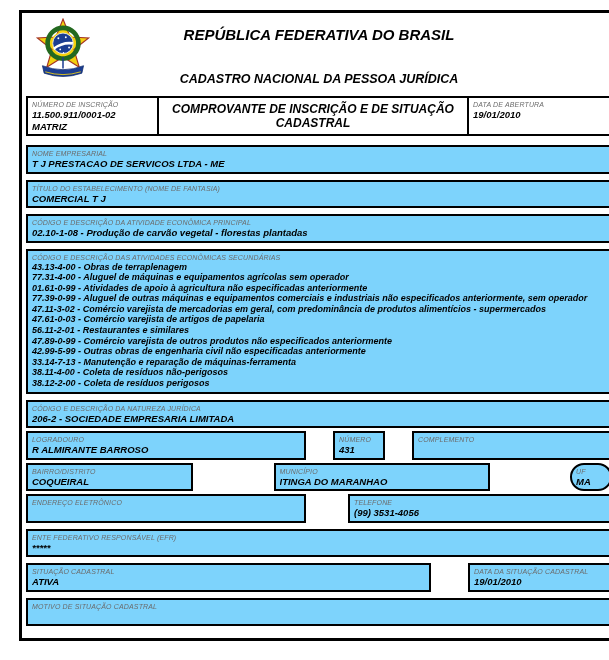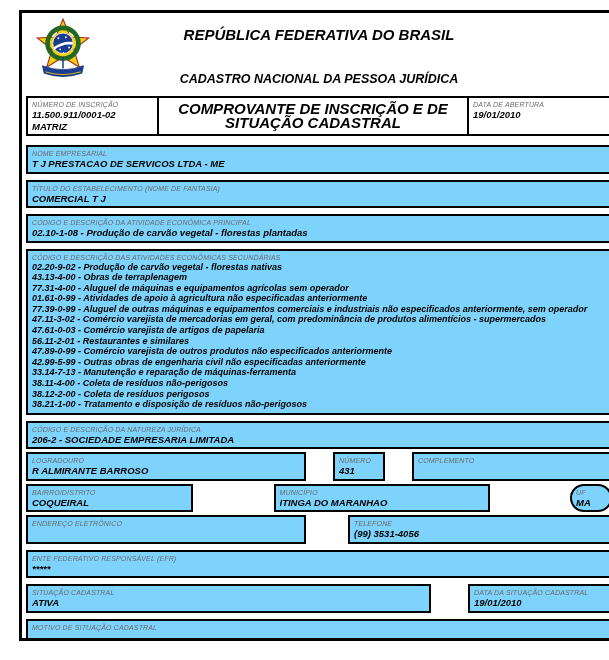--- a/index.html
+++ b/index.html
@@ -33,21 +33,21 @@
   .header-area { position: relative; height: 62px; }
   .emblem { position: absolute; left: 9px; top: 3px; }
   .title1 { margin:0; padding-top: 11px; text-align:center; font-weight:bold; font-size:15px; color:#000; }
   .title2 { margin:16px; padding-top: 13px; text-align:center; font-weight:bold; font-size:12.5px; color:#000; }
 
   .top-table { display:flex; margin-top: 19px; align-items: stretch; }
   .cell { border: 2px solid var(--border-color); padding: 2px 4px; min-height: 34px; }
   .cell + .cell { border-left: none; }
   .cell-inscricao { width: 133px; flex: 0 0 auto; }
   .cell-title { flex: 1 1 auto; display:flex; align-items:center; justify-content:center;
-                text-align:center; font-weight:bold; font-size:15px; line-height:14px; padding:0 8px; color:#000; }
+                text-align:center; font-weight:bold; font-size:12px; line-height:14px; padding:0 8px; color:#000; }
   .cell-abertura { width: 143px; flex: 0 0 auto; }
 
   .lbl { font-size:7px; line-height:9px; color: var(--label-color); letter-spacing:0.15px; white-space:nowrap; overflow:hidden; }
   .val { font-size:9.5px; line-height:11.5px; font-weight:bold; color:var(--value-color); min-height:11px; white-space:nowrap; overflow:hidden; }
   .box { border: 2px solid var(--border-color); padding: 2px 4px 2px; background:#7dd3fc; }
   .row { display:flex; justify-content:space-between; align-items:stretch; }
   .mt9 { margin-top: 9px; } .mt6 { margin-top: 6px; } .mt5 { margin-top: 3px; }
 
   .activity-line { font-size:9px; line-height:10.6px; font-weight:bold; color:var(--value-color); }
   .box-secundarias { padding-bottom: 3px; }
@@ -110,34 +110,32 @@
       <div class="val">COMERCIAL T J</div>
     </div>
 
     <div class="box mt6">
       <div class="lbl">CÓDIGO E DESCRIÇÃO DA ATIVIDADE ECONÔMICA PRINCIPAL</div>
       <div class="val">02.10-1-08 - Produção de carvão vegetal - florestas plantadas</div>
     </div>
 
     <div class="box box-secundarias mt6">
       <div class="lbl">CÓDIGO E DESCRIÇÃO DAS ATIVIDADES ECONÔMICAS SECUNDÁRIAS</div>
-      <div class="activity-line">02.20-9-02 - Produção de carvão vegetal - florestas nativas</div>
       <div class="activity-line">43.13-4-00 - Obras de terraplenagem</div>
       <div class="activity-line">77.31-4-00 - Aluguel de máquinas e equipamentos agrícolas sem operador</div>
       <div class="activity-line">01.61-0-99 - Atividades de apoio à agricultura não especificadas anteriormente</div>
       <div class="activity-line">77.39-0-99 - Aluguel de outras máquinas e equipamentos comerciais e industriais não especificados anteriormente, sem operador</div>
       <div class="activity-line">47.11-3-02 - Comércio varejista de mercadorias em geral, com predominância de produtos alimentícios - supermercados</div>
       <div class="activity-line">47.61-0-03 - Comércio varejista de artigos de papelaria</div>
       <div class="activity-line">56.11-2-01 - Restaurantes e similares</div>
       <div class="activity-line">47.89-0-99 - Comércio varejista de outros produtos não especificados anteriormente</div>
       <div class="activity-line">42.99-5-99 - Outras obras de engenharia civil não especificadas anteriormente</div>
       <div class="activity-line">33.14-7-13 - Manutenção e reparação de máquinas-ferramenta</div>
       <div class="activity-line">38.11-4-00 - Coleta de resíduos não-perigosos</div>
       <div class="activity-line">38.12-2-00 - Coleta de resíduos perigosos</div>
-      <div class="activity-line">38.21-1-00 - Tratamento e disposição de resíduos não-perigosos</div>
     </div>
 
     <div class="box mt6">
       <div class="lbl">CÓDIGO E DESCRIÇÃO DA NATUREZA JURÍDICA</div>
       <div class="val">206-2 - SOCIEDADE EMPRESARIA LIMITADA</div>
     </div>
 
     <div class="row mt5">
       <div class="box box-tall w-logradouro">
         <div class="lbl">LOGRADOURO</div>

